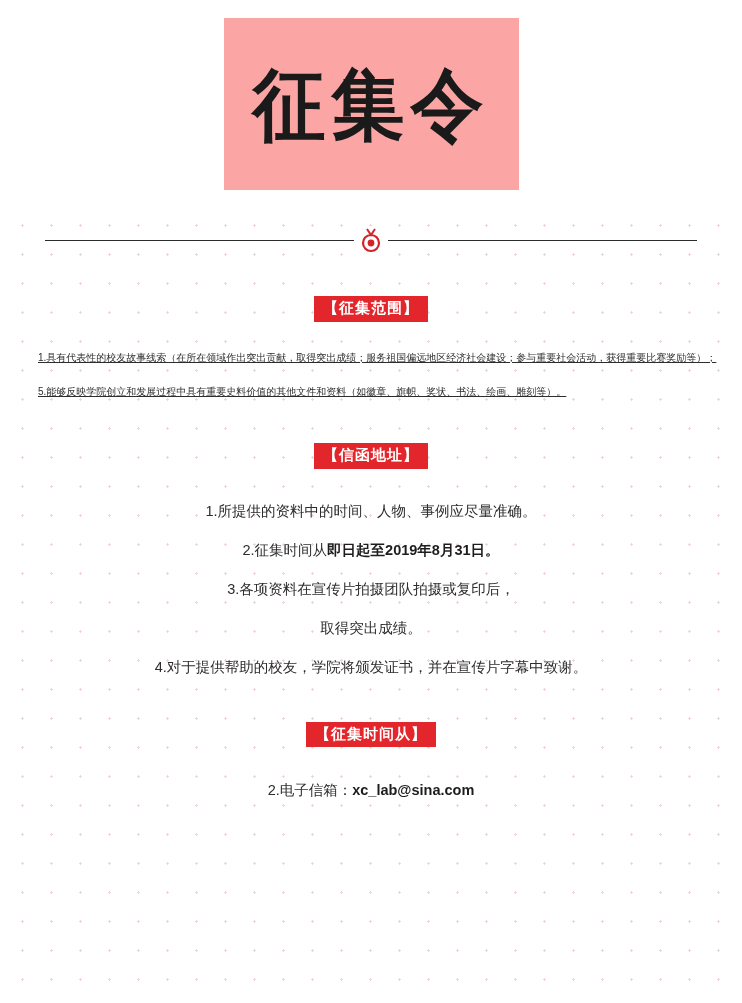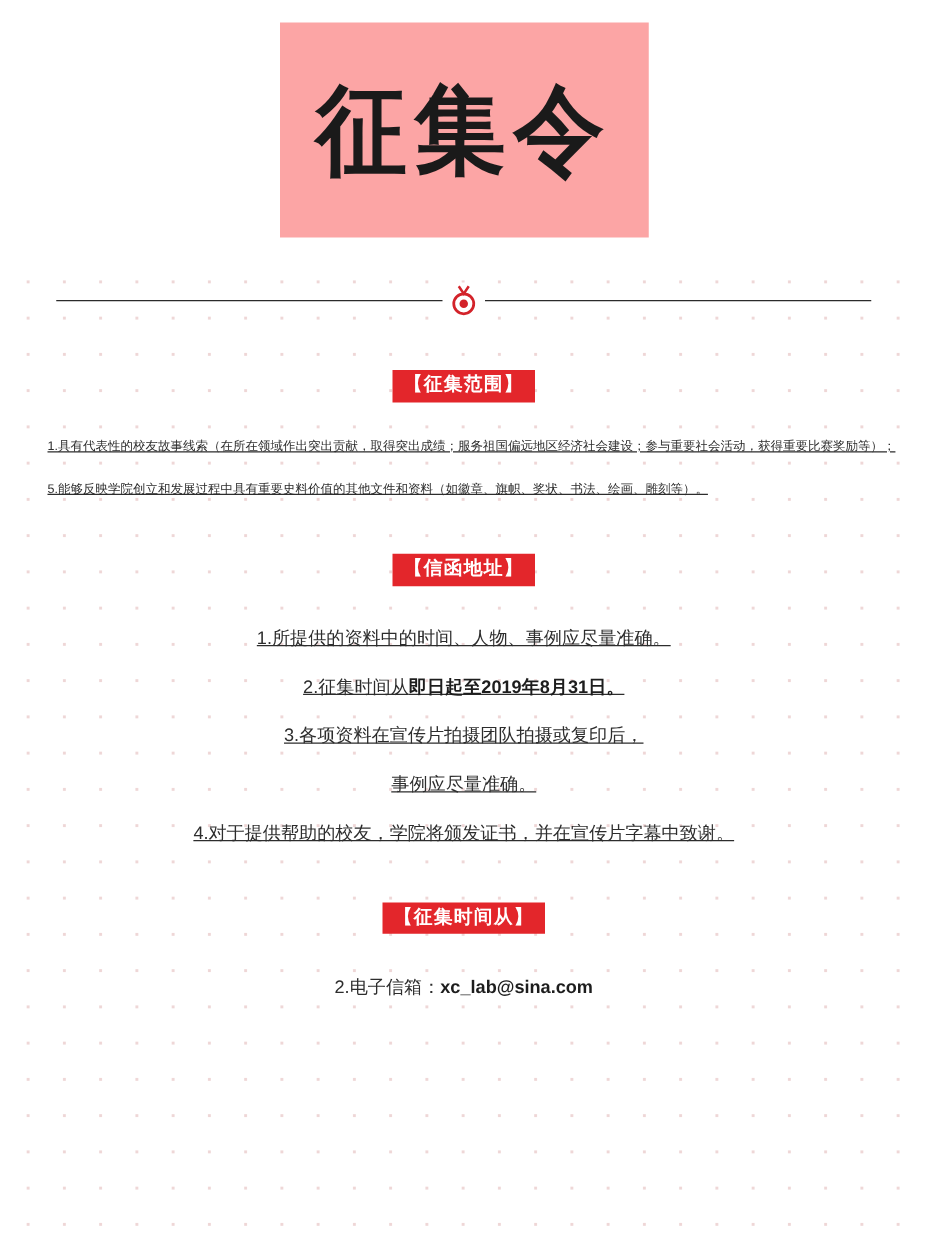--- a/index.html
+++ b/index.html
@@ -119,21 +119,20 @@
   .centered-block {
     padding: 0 18px;
     margin-top: 28px;
     text-align: center;
   }
   p.cpara {
     margin: 0 0 10px 0;
     font-size: 14.5px;
     line-height: 2.0;
     color: #2d2d2d;
-    text-decoration: underline;
   }
   p.cpara:last-child { margin-bottom: 0; }
   .bold { font-weight: bold; color: #1d1d1d; }
 
   .contact-block {
     padding: 0 18px;
     margin-top: 30px;
     text-align: center;
     padding-bottom: 18px;
   }
@@ -175,21 +174,21 @@
     <p class="para">5.能够反映学院创立和发展过程中具有重要史料价值的其他文件和资料（如徽章、旗帜、奖状、书法、绘画、雕刻等）。</p>
   </div>
 
   <div class="section-head">
     <span class="label">【信函地址】</span>
   </div>
   <div class="centered-block">
     <p class="cpara">1.所提供的资料中的时间、人物、事例应尽量准确。</p>
     <p class="cpara">2.征集时间从<span class="bold">即日起至2019年8月31日。</span></p>
     <p class="cpara">3.各项资料在宣传片拍摄团队拍摄或复印后，</p>
-    <p class="cpara">事例应尽量准确。</p>
+    <p class="cpara">取得突出成绩。</p>
     <p class="cpara">4.对于提供帮助的校友，学院将颁发证书，并在宣传片字幕中致谢。</p>
   </div>
 
   <div class="section-head">
     <span class="label">【征集时间从】</span>
   </div>
   <div class="contact-block">
     <p class="kpara">2.电子信箱：<span class="bold">xc_lab@sina.com</span></p>
 
   </div>

